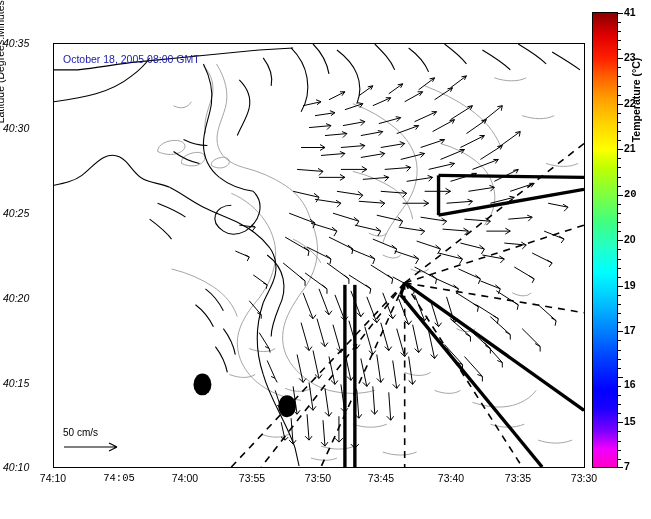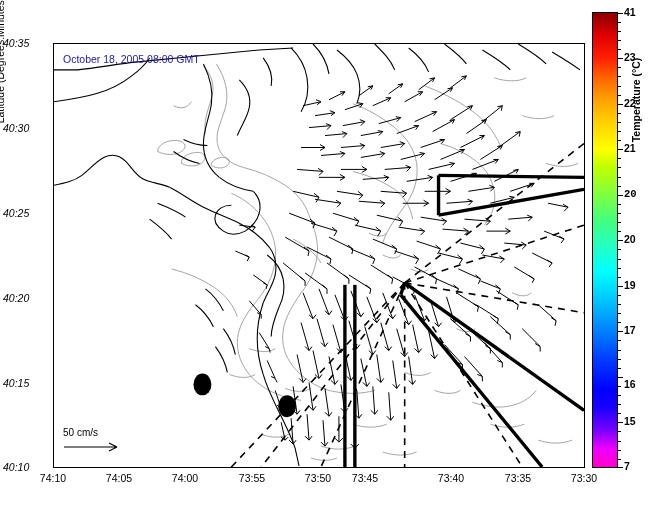--- a/index.html
+++ b/index.html
@@ -198,25 +198,25 @@
   <div class="ytick-label" style="top:461px;">40:10</div>
 
   <div class="tickmark" style="left:54px;top:43px;width:6px;height:1px;"></div>
   <div class="tickmark" style="left:54px;top:128px;width:6px;height:1px;"></div>
   <div class="tickmark" style="left:54px;top:213px;width:6px;height:1px;"></div>
   <div class="tickmark" style="left:54px;top:298px;width:6px;height:1px;"></div>
   <div class="tickmark" style="left:54px;top:383px;width:6px;height:1px;"></div>
   <div class="tickmark" style="left:54px;top:467px;width:6px;height:1px;"></div>
 
   <div class="xtick-label" style="left:23px;">74:10</div>
-  <div class="xtick-label" style="left:89px;">74:05</div>
+  <div class="xtick-label" style="left:89px;font-family:Liberation Mono, monospace;">74:05</div>
   <div class="xtick-label" style="left:155px;">74:00</div>
   <div class="xtick-label" style="left:222px;">73:55</div>
   <div class="xtick-label" style="left:288px;">73:50</div>
-  <div class="xtick-label" style="left:335px;">73:45</div>
+  <div class="xtick-label" style="left:351px;">73:45</div>
   <div class="xtick-label" style="left:421px;">73:40</div>
   <div class="xtick-label" style="left:488px;">73:35</div>
   <div class="xtick-label" style="left:554px;">73:30</div>
 
   <div class="tickmark" style="left:53px;top:462px;width:1px;height:6px;"></div>
   <div class="tickmark" style="left:119px;top:462px;width:1px;height:6px;"></div>
   <div class="tickmark" style="left:186px;top:462px;width:1px;height:6px;"></div>
   <div class="tickmark" style="left:252px;top:462px;width:1px;height:6px;"></div>
   <div class="tickmark" style="left:319px;top:462px;width:1px;height:6px;"></div>
   <div class="tickmark" style="left:385px;top:462px;width:1px;height:6px;"></div>

